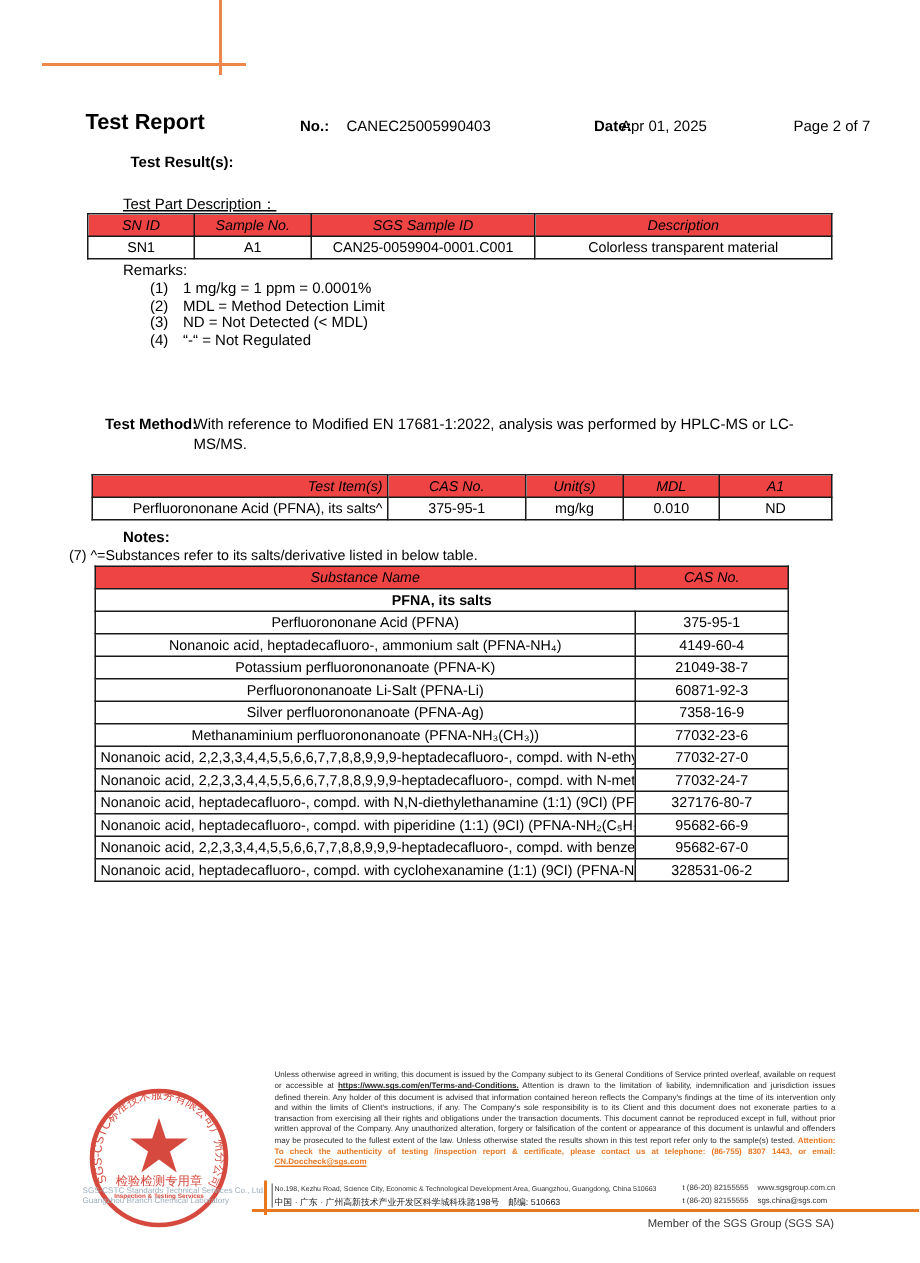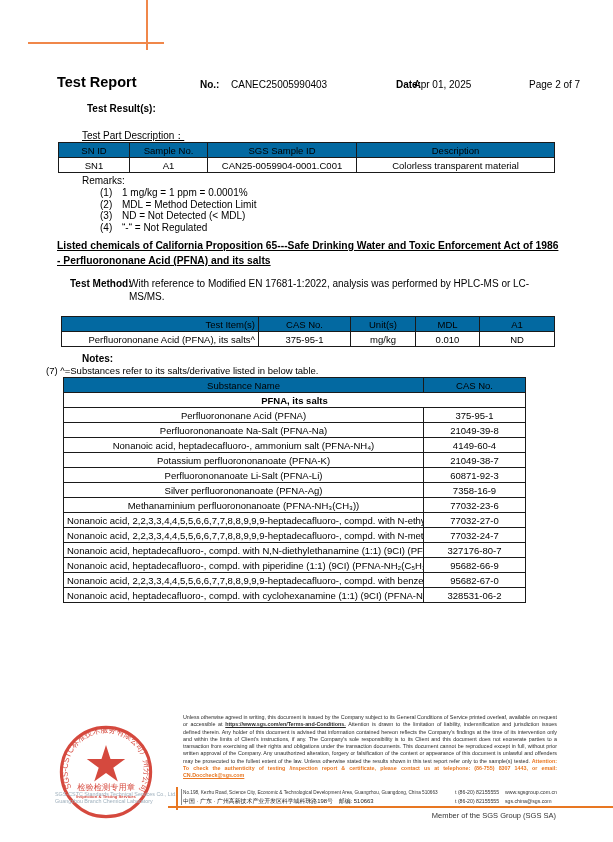--- a/index.html
+++ b/index.html
@@ -20,21 +20,21 @@
   .date-value{left:389px;top:79px;text-align:right;}
   .page-label{left:504px;top:79px;}
 
   .results-heading{left:62px;top:103px;}
   .tpd-heading{left:57px;top:129px;text-decoration:underline;text-align:right;}
 
   table.doc{border-collapse:collapse;table-layout:fixed;}
   table.doc td,table.doc th{border:1px solid #1a1a1a;font-size:9.5px;line-height:11px;
       padding:1.5px 3px;text-align:center;font-weight:normal;overflow:hidden;white-space:nowrap;}
   table.doc{border:1.5px solid #1a1a1a;}
-  table.doc th{background:#0369a1;}
+  table.doc th{background:#ef4444;font-style:italic;}
 
   .part-table{left:58px;top:142px;width:497px;}
   .items-table{left:61px;top:316px;width:494px;}
   .items-table th:first-child,.items-table td:first-child{text-align:right;padding-left:22px;}
 
   .remarks-heading{left:57px;top:175px;}
   .remarks-list{left:100px;top:187px;font-size:10px;line-height:11.7px;}
   .remark-row{display:flex;}
   .remark-num{width:22px;}
 
@@ -128,21 +128,20 @@
     <div class="remark-row">
       <span class="remark-num">(3)</span>
       <span>ND = Not Detected (&lt; MDL)</span>
     </div>
     <div class="remark-row">
       <span class="remark-num">(4)</span>
       <span>“-“ = Not Regulated</span>
     </div>
   </div>
 
-  <div class="abs prop65">Listed chemicals of California Proposition 65---Safe Drinking Water and Toxic Enforcement Act of 1986 - Perfluorononane Acid (PFNA) and its salts</div>
   <div class="abs h10 b tm-label">Test Method:</div>
   <div class="abs tm-text">With reference to Modified EN 17681-1:2022, analysis was performed by HPLC-MS or LC-MS/MS.</div>
 
   <table class="abs doc items-table">
     <colgroup>
         <col style="width:197px">
         <col style="width:92px">
         <col style="width:65px">
         <col style="width:64px">
         <col>
@@ -181,24 +180,20 @@
         <th class="c">CAS No.</th>
       </tr>
     </thead>
     <tbody>
       <tr class="group">
         <td colspan="2">PFNA, its salts</td>
       </tr>
       <tr>
           <td>Perfluorononane Acid (PFNA)</td>
           <td class="c">375-95-1</td>
-        </tr>
-      <tr>
-          <td>Perfluorononanoate Na-Salt (PFNA-Na)</td>
-          <td class="c">21049-39-8</td>
         </tr>
       <tr>
           <td>Nonanoic acid, heptadecafluoro-, ammonium salt (PFNA-NH₄)</td>
           <td class="c">4149-60-4</td>
         </tr>
       <tr>
           <td>Potassium perfluorononanoate (PFNA-K)</td>
           <td class="c">21049-38-7</td>
         </tr>
       <tr>

